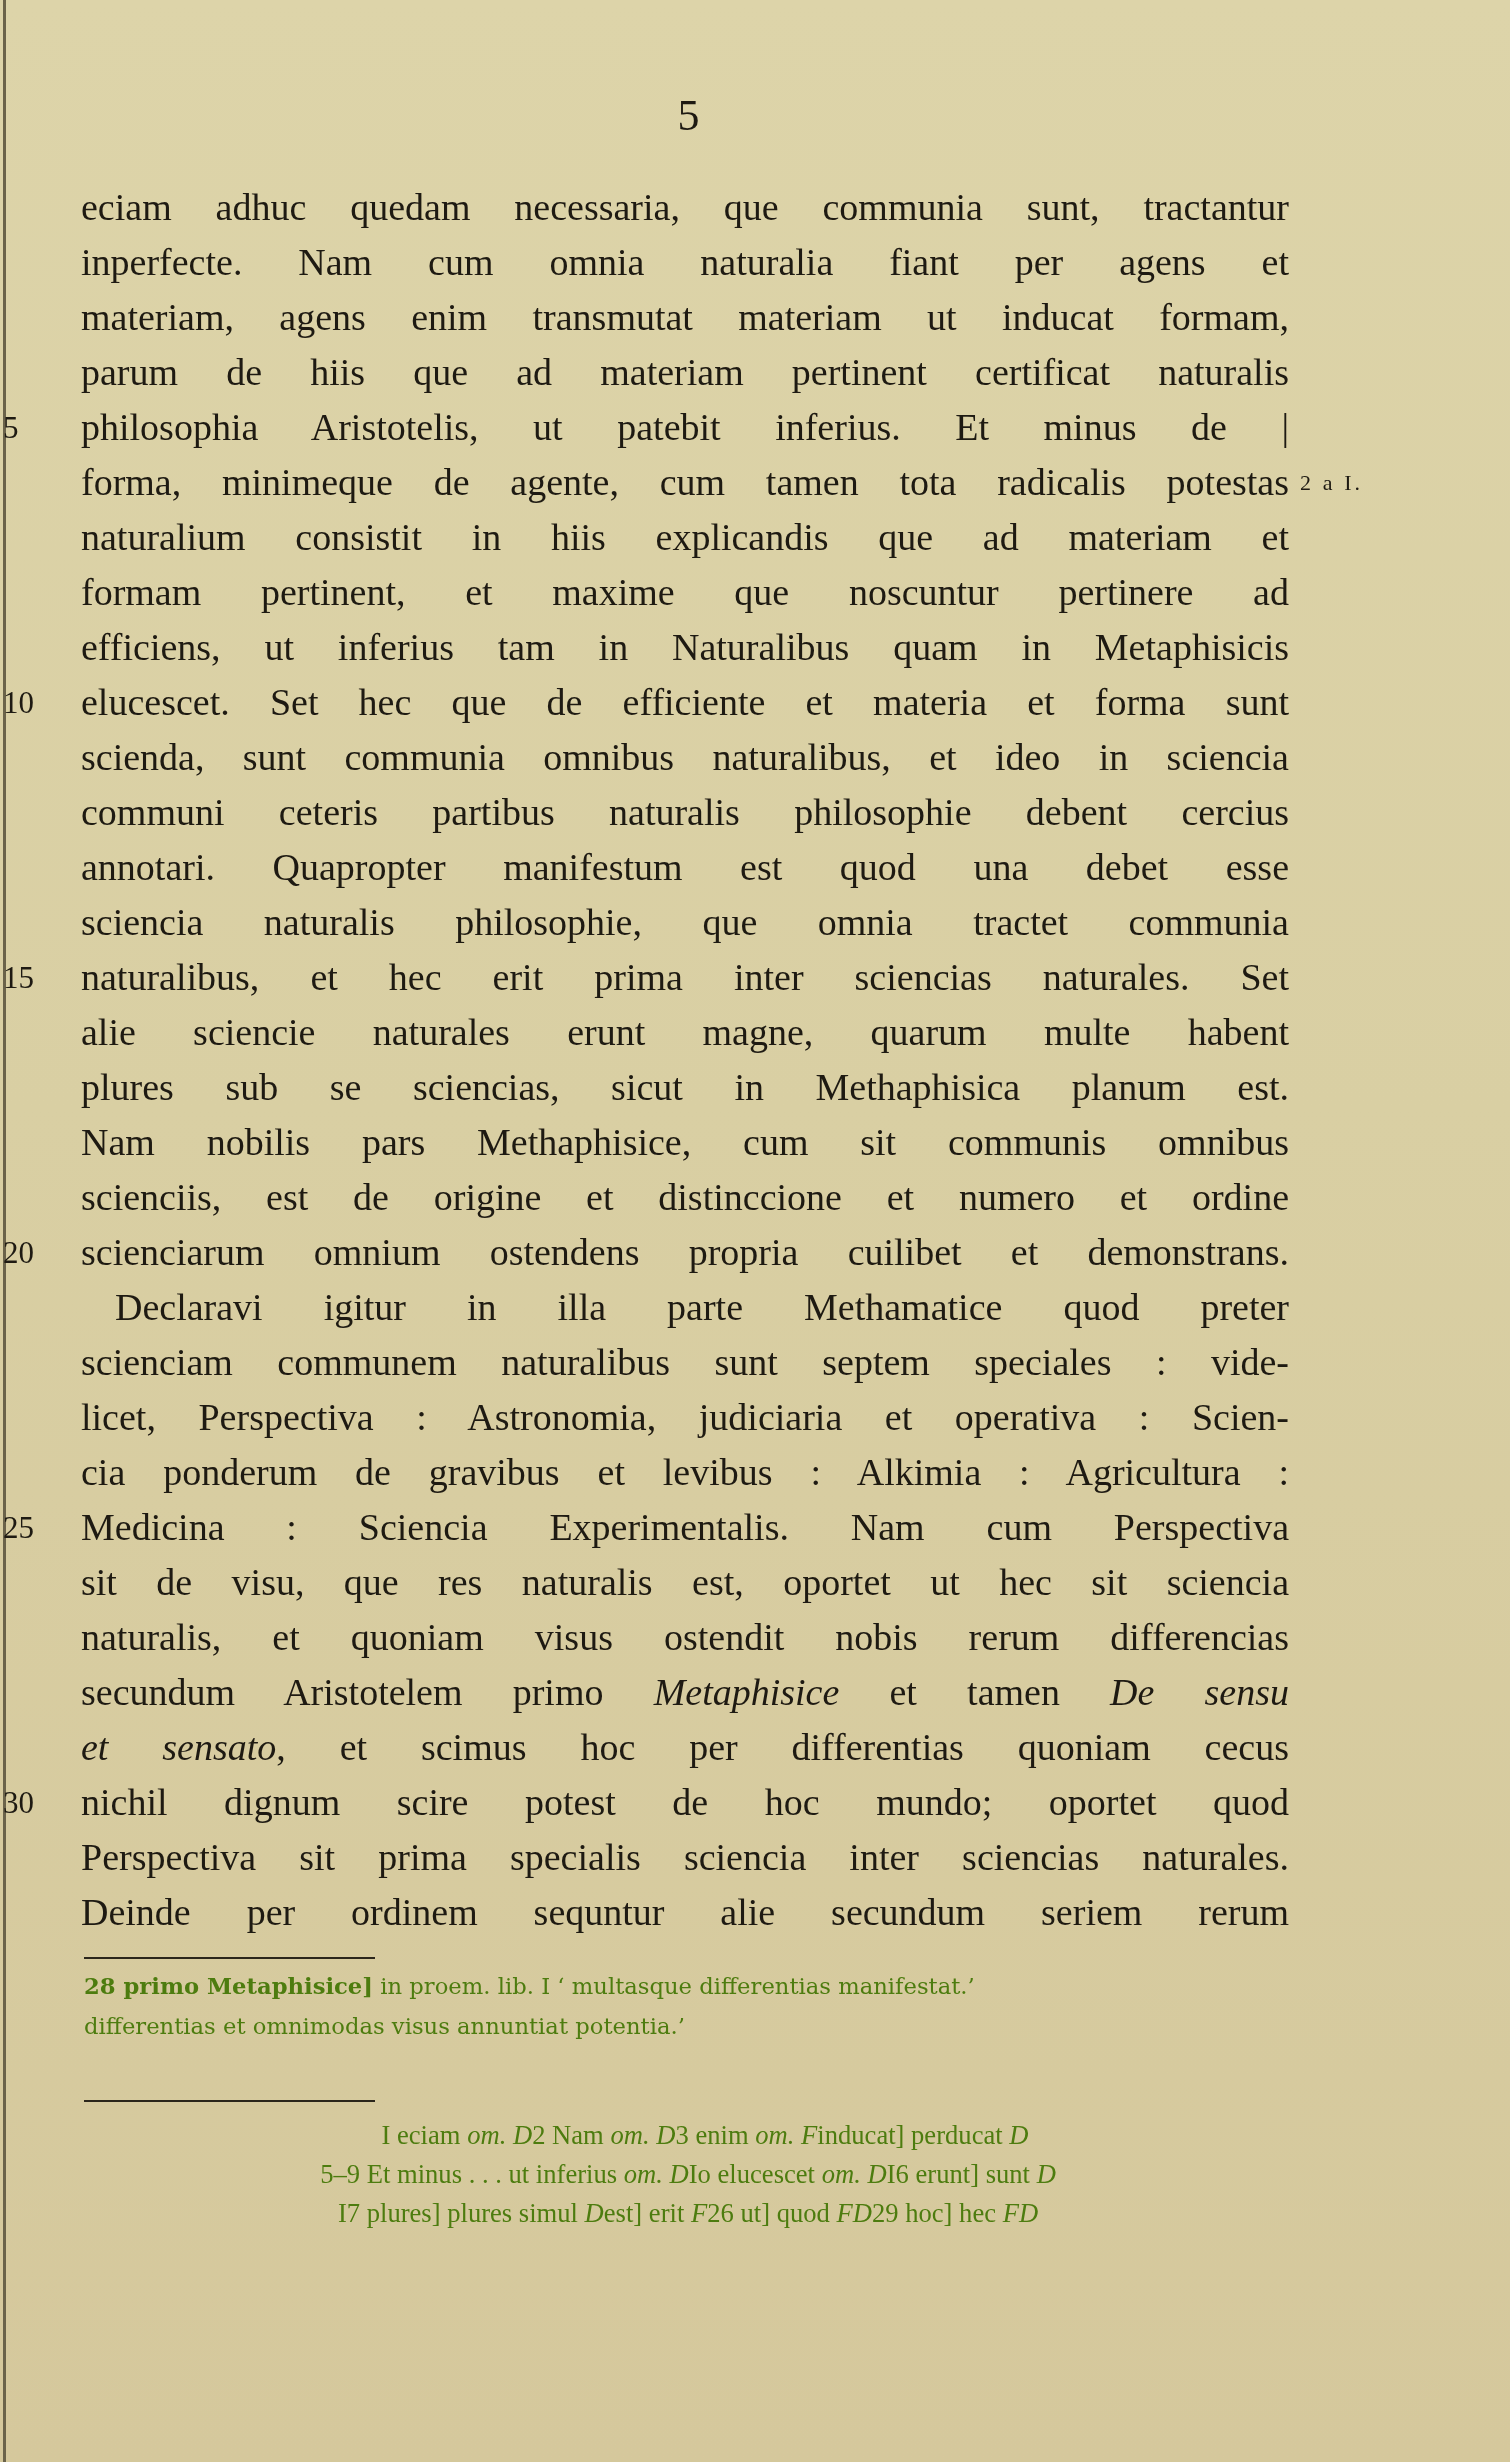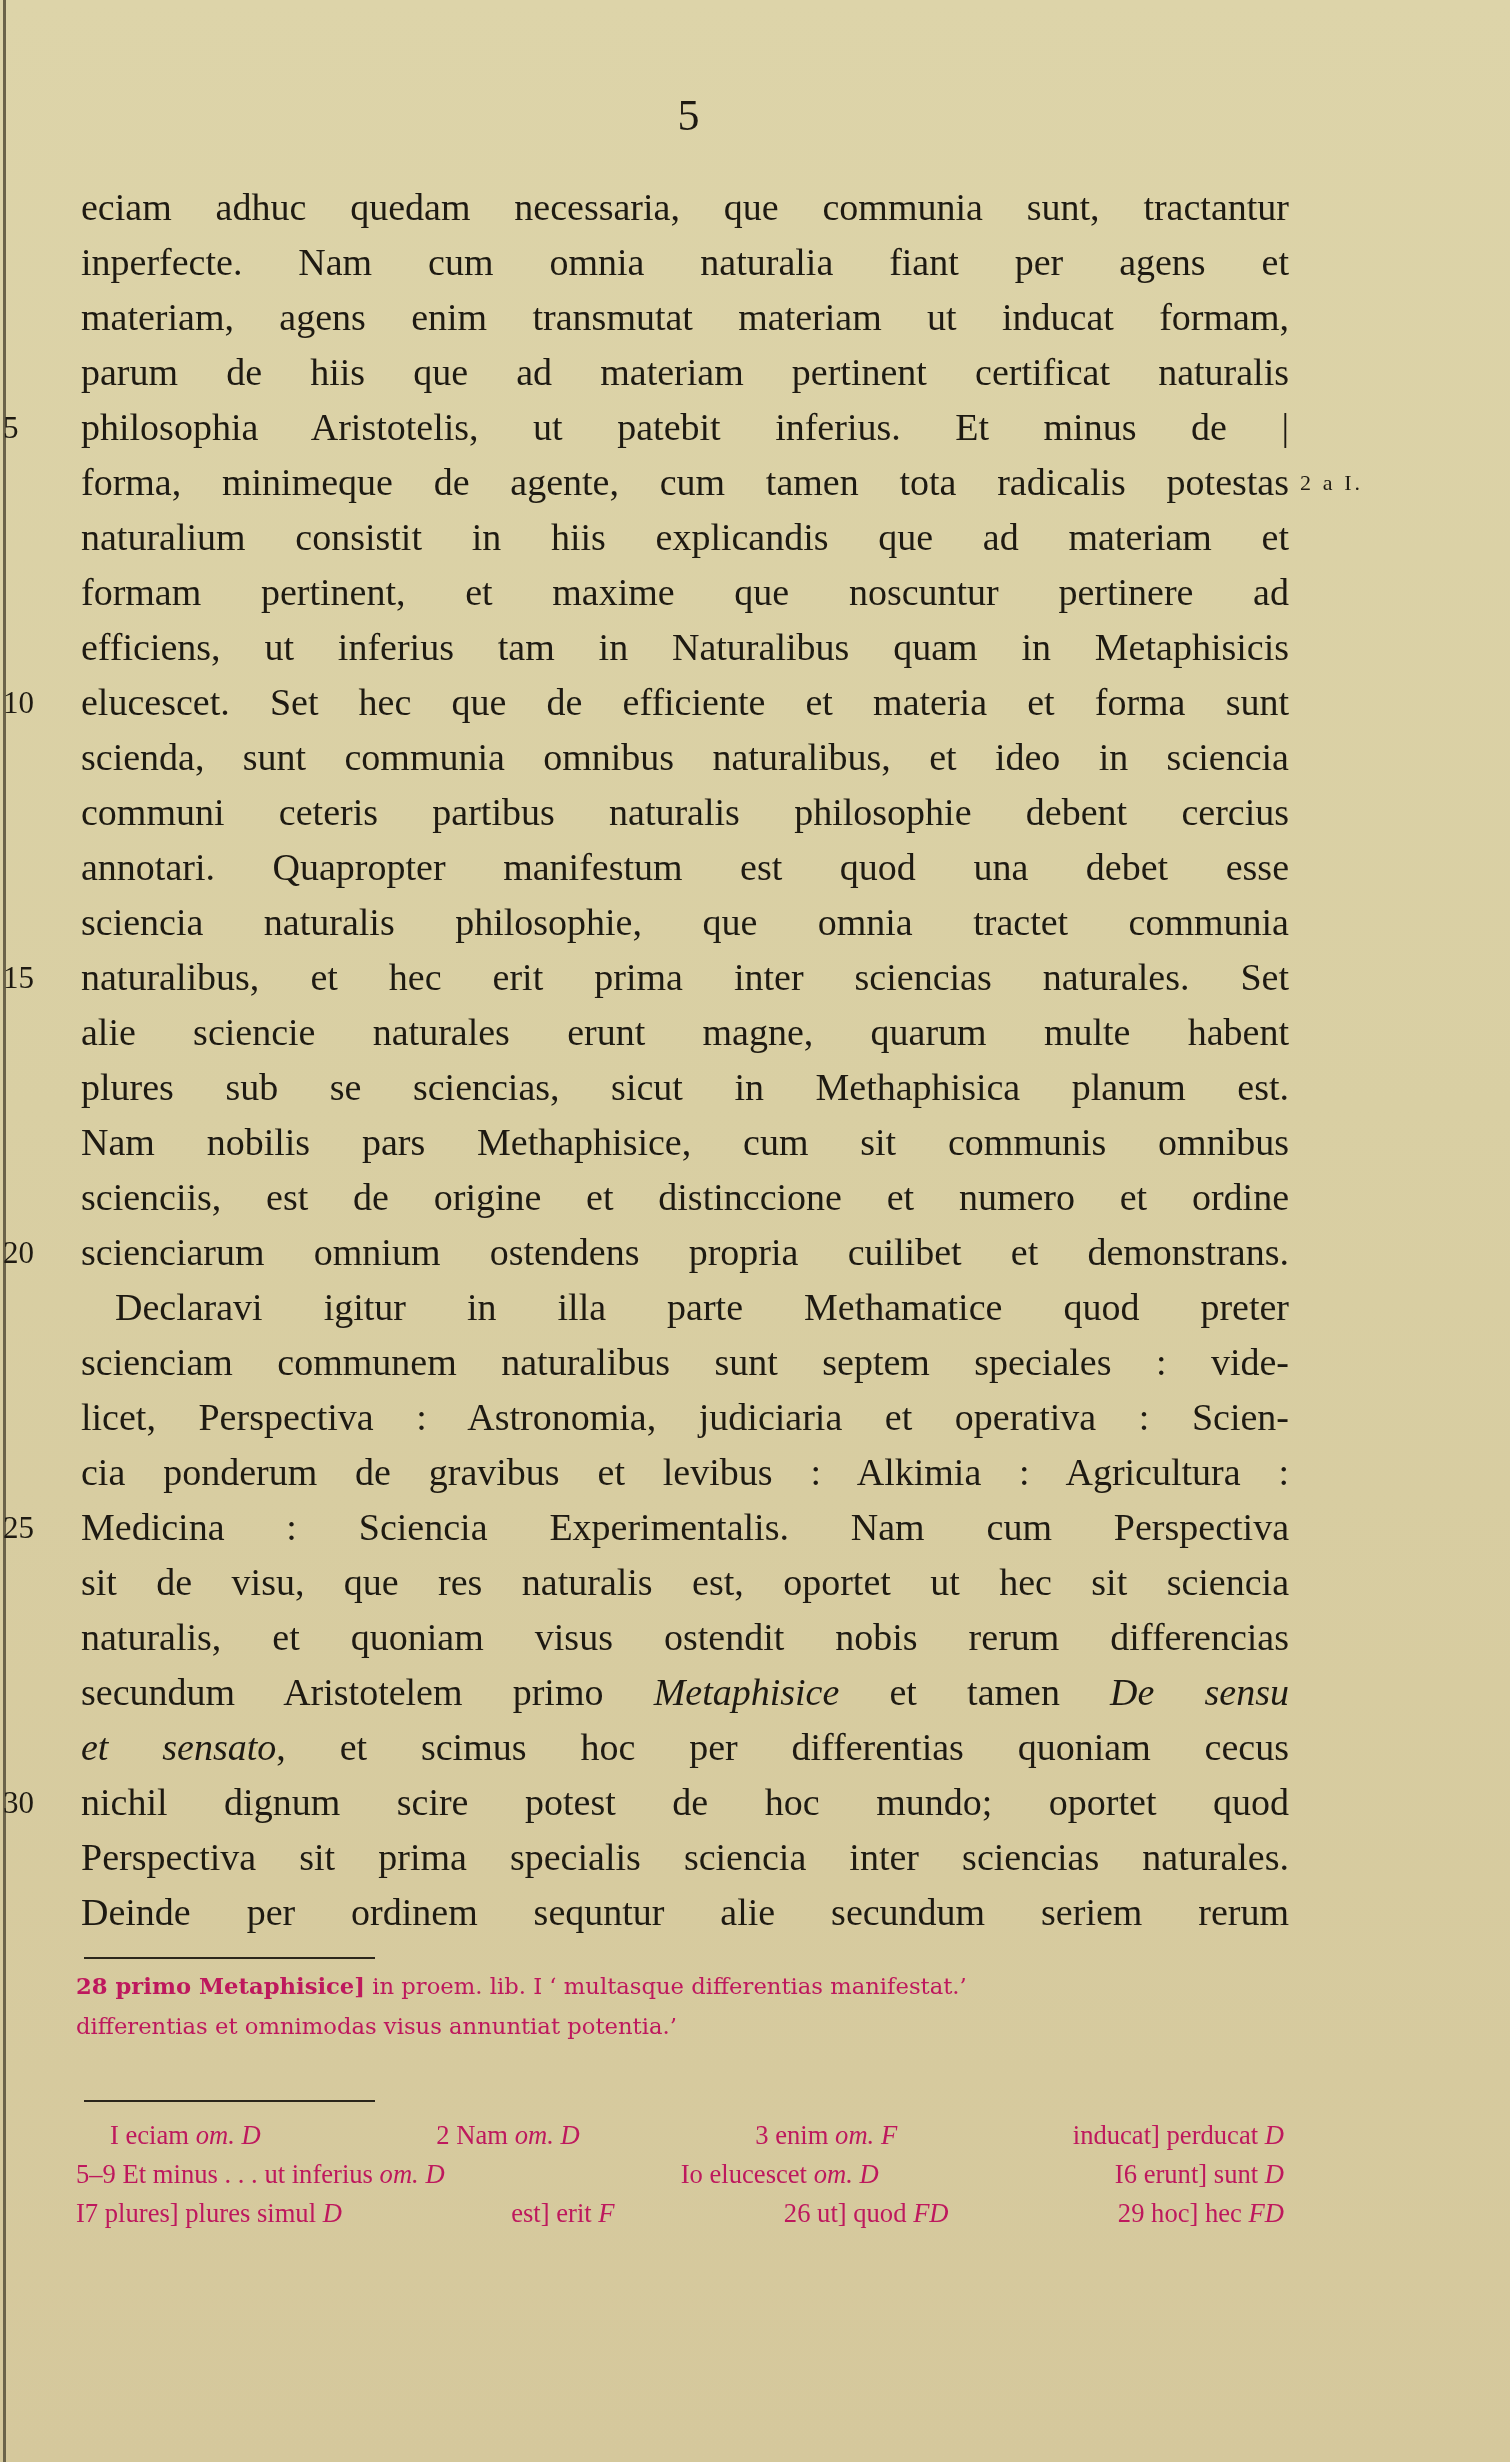--- a/index.html
+++ b/index.html
@@ -31,29 +31,29 @@
   .line-num {
     position: absolute; left: -78px; width: 73px; text-align: right; top: 0;
     font-family: "Liberation Serif", serif; font-size: 31px;
   }
   .margin-note {
     position: absolute; left: 1219px; top: 0; white-space: nowrap;
     font-family: "Liberation Serif", serif; font-size: 22px; letter-spacing: 3.1px;
   }
   .rule { position: absolute; left: 84px; width: 291px; height: 1.6px; background: #2b261b; }
   .notes {
-    position: absolute; left: 76px; width: 1208px;
-    font-family: "DejaVu Serif", serif; font-size: 22.7px; color: #be185d;
+    position: absolute; left: 84px; width: 1208px;
+    font-family: "DejaVu Serif", serif; font-size: 22.7px; color: #4d7c0f;
   }
   .note-line {
     height: 40px; line-height: 40px; text-align: justify; text-align-last: justify; white-space: nowrap;
   }
   .note-line.free { text-align-last: left; }
   .app-line {
-    height: 39px; line-height: 39px; display: flex; justify-content: space-between;
+    height: 39px; line-height: 39px; display: flex; justify-content: center;
     font-family: "Liberation Serif", serif; font-size: 26.6px; white-space: nowrap;
   }
   .app-line.lead { padding-left: 34px; }
   i { font-style: italic; }
   .bold { font-weight: bold; }
 </style>
 </head>
 <body>
 
 <div class="left-border"></div>

